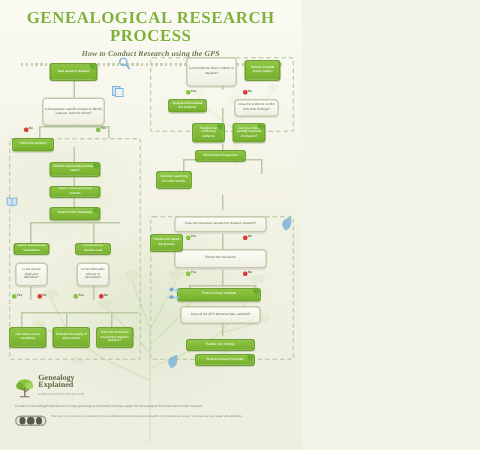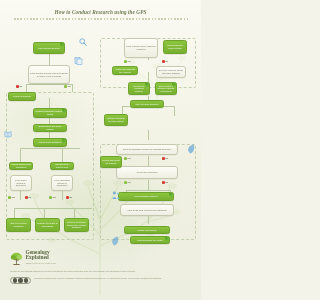--- a/index.html
+++ b/index.html
@@ -126,20 +126,21 @@
         <path d="M37 42 C46 36 56 30 62 20"></path>
       </g>
     <g fill="#9ec06c" opacity=".5">
         <ellipse cx="12" cy="22" rx="4" ry="2.4"></ellipse>
       <ellipse cx="62" cy="18" rx="4" ry="2.4"></ellipse>
         <ellipse cx="37" cy="26" rx="4.4" ry="2.6"></ellipse>
       </g>
   </svg>
 
   <div class="header">
+    <div class="title">GENEALOGICAL RESEARCH PROCESS</div>
     <div class="subtitle">How to Conduct Research using the GPS</div>
     <div class="rule"></div>
   </div>
 
   <div class="canvas">
 
     <div class="lane" style="left:6px;  top:56px;  width:88px;  height:148px;"></div>
     <div class="lane" style="left:100px;top:108px; width:96px;  height:96px;"></div>
     <div class="lane" style="left:100px;top:2px; width:96px; height:50px;"></div>
 

